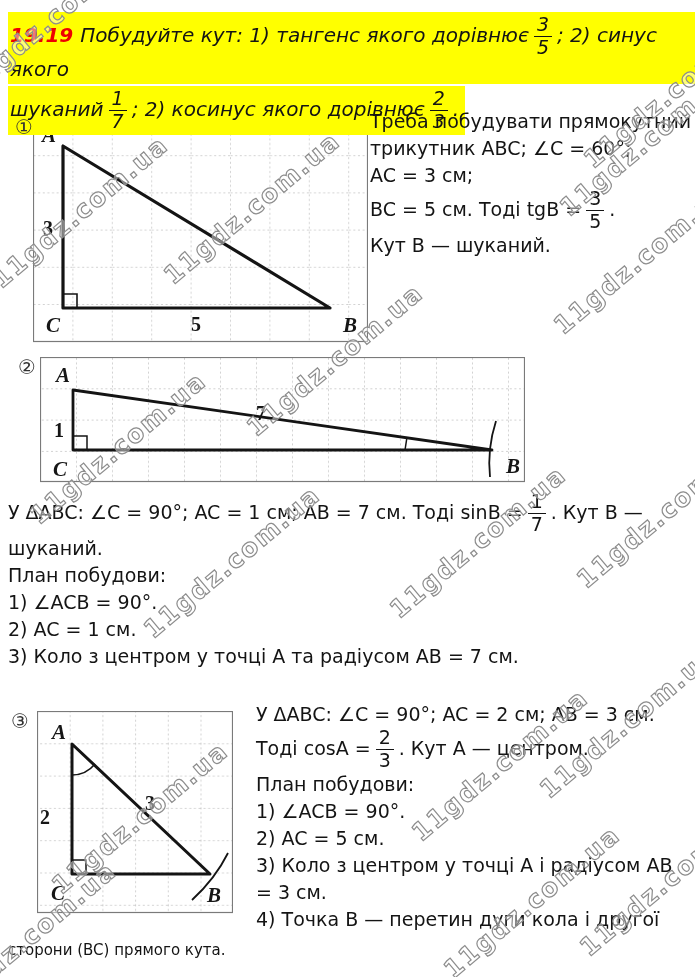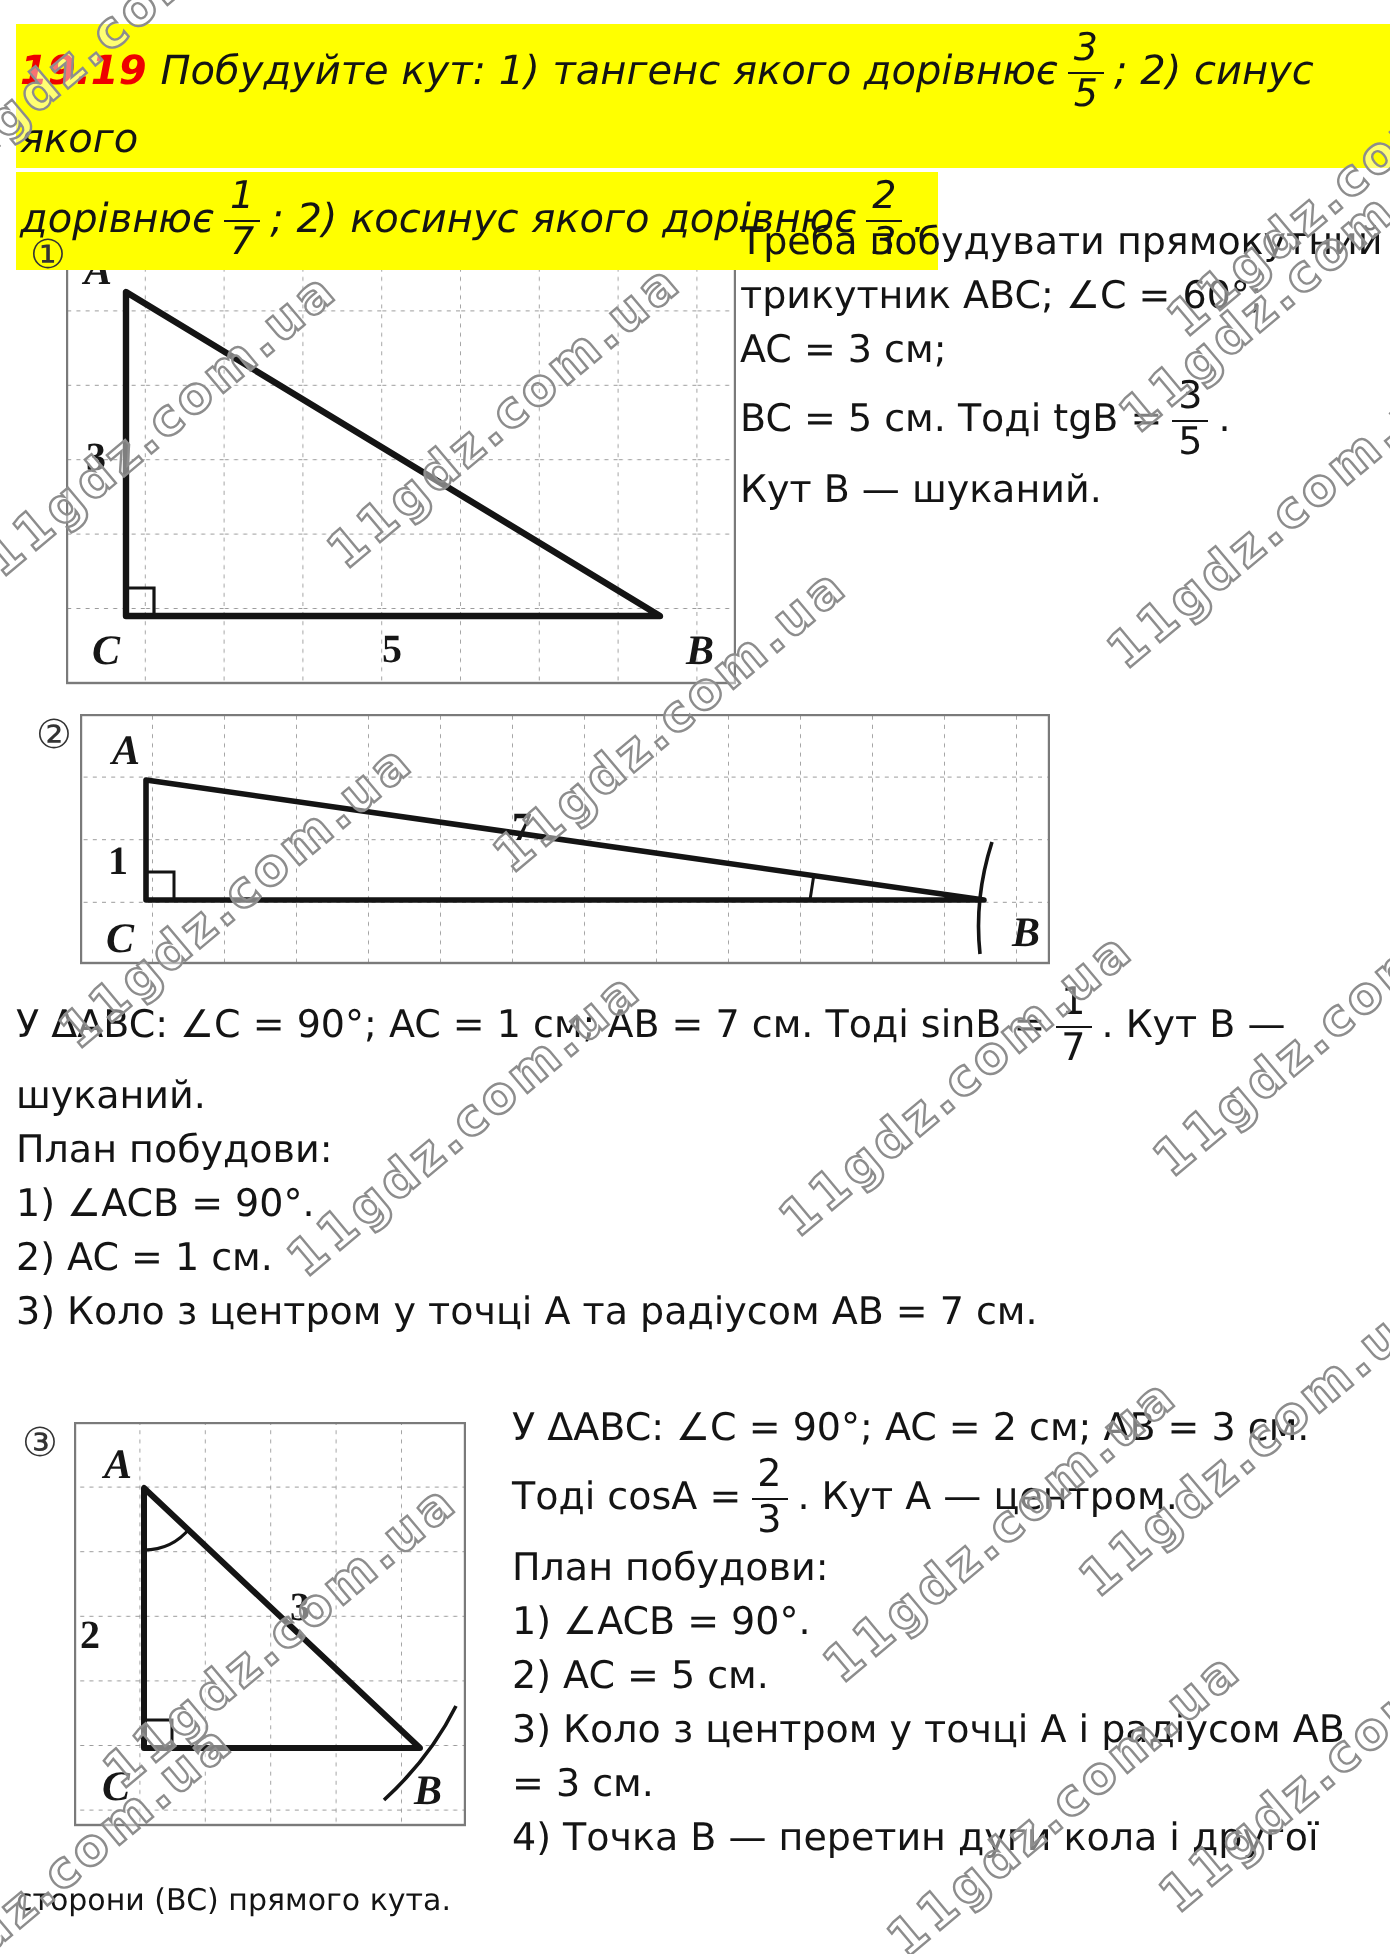--- a/index.html
+++ b/index.html
@@ -52,21 +52,21 @@
 <div class="page">
 
   <div class="header">
     <div class="hline">
       <span class="problem-number">19.19</span><span>Побудуйте кут: 1) тангенс якого дорівнює</span><span class="frac">
           <span class="fn">3</span>
           <span class="fd">5</span>
         </span><span>; 2) синус якого</span>
     </div><br>
     <div class="hline">
-      <span>дорівнює</span><span class="frac">
+      <span>шуканий</span><span class="frac">
           <span class="fn">1</span>
           <span class="fd">7</span>
         </span><span>; 2) косинус якого дорівнює</span><span class="frac">
           <span class="fn">2</span>
           <span class="fd">3</span>
         </span><span>.</span>
     </div>
   </div>
 
   <span class="fig-badge" id="badge1">①</span>

